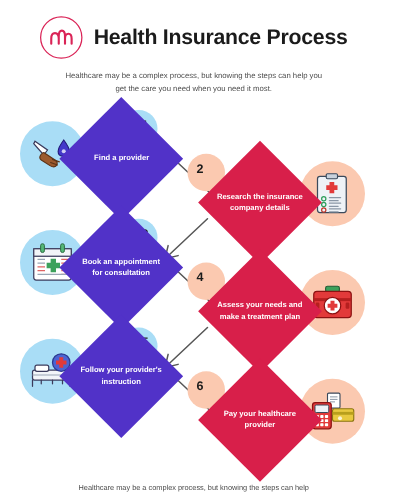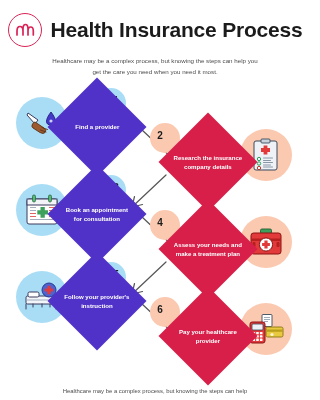--- a/index.html
+++ b/index.html
@@ -28,21 +28,21 @@
     width: 32px;
     height: 32px;
     border-radius: 50%;
     border: 1.6px solid #DA2457;
     display: flex;
     align-items: center;
     justify-content: center;
     flex: none;
   }
   .page-title {
-    font-size: 21px;
+    font-size: 17px;
     font-weight: bold;
     letter-spacing: -0.2px;
     color: #1b1b1b;
     white-space: nowrap;
   }
   .subtitle {
     margin: 9px auto 0;
     width: 212px;
     text-align: center;
     font-size: 6.2px;

